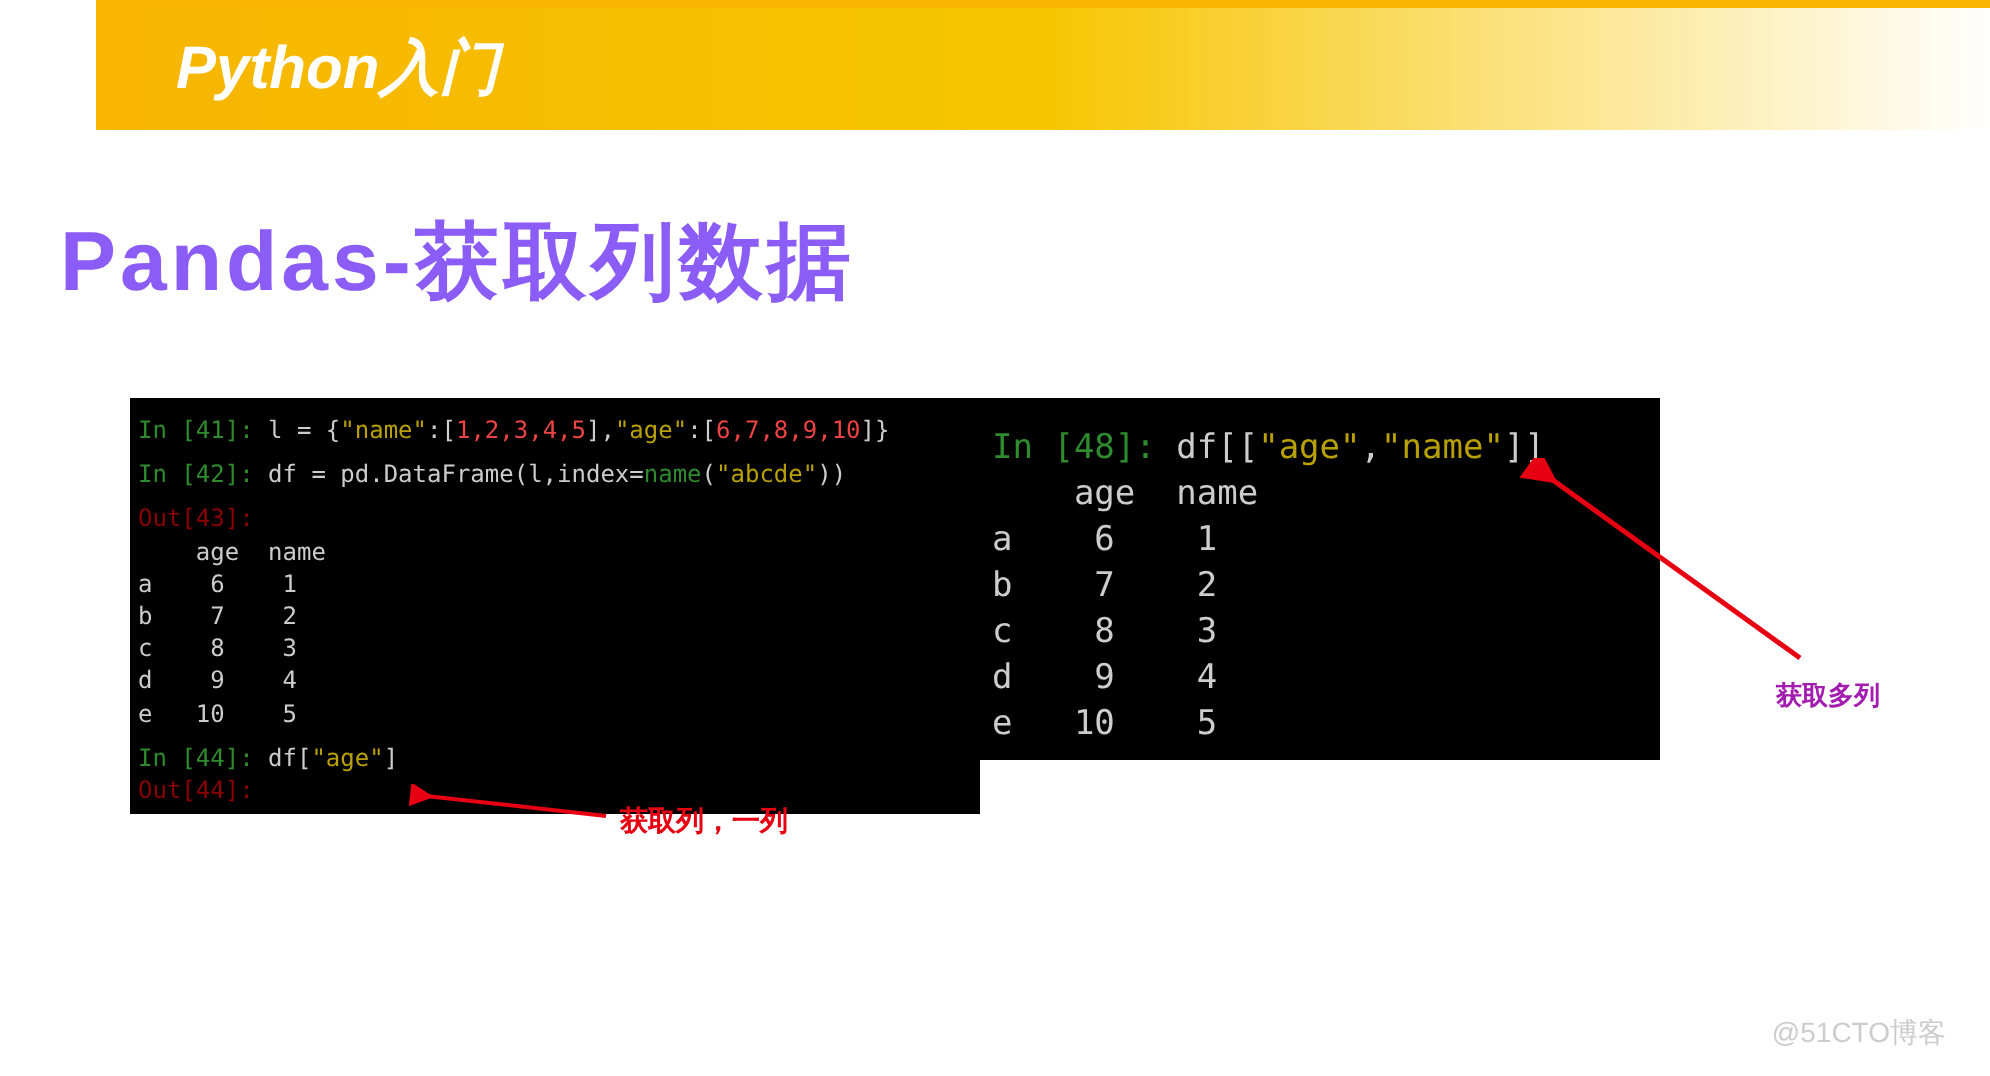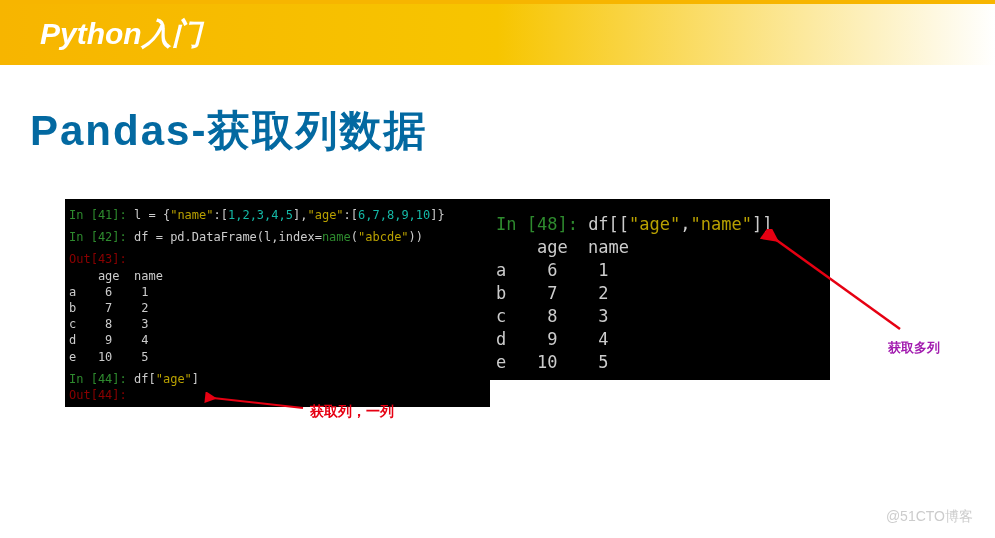--- a/index.html
+++ b/index.html
@@ -1,27 +1,27 @@
 <!DOCTYPE html>
 <html><head>
 <meta charset="utf-8">
 <style>
   * { margin: 0; padding: 0; box-sizing: border-box; }
   body { width: 995px; height: 538px; background: #fff; font-family: "Microsoft YaHei", sans-serif; position: relative; overflow: hidden; }
-  .header-bar { height: 65px; background: linear-gradient(90deg, #f7b500 0%, #f7c500 50%, #ffffff 100%); display: flex; align-items: center; padding-left: 40px; border-top: 4px solid #f7b500; }
+  .header-bar { height: 65px; background: linear-gradient(90deg, #f7b500 0%, #f7c500 50%, #ffffff 100%); display: flex; align-items: center; padding-left: 40px; border-top: 4px solid #f7b500; margin-left: 48px; }
   .header-title { color: #fff; font-size: 30px; font-weight: bold; font-style: italic; }
-  .main-title { color: #0369a1; font-size: 42px; font-weight: bold; margin: 38px 14px 0 30px; letter-spacing: 2px; }
+  .main-title { color: #8b5cf6; font-size: 42px; font-weight: bold; margin: 38px 14px 0 30px; letter-spacing: 2px; }
   .code-area { display: flex; gap: 10px; margin-top: 40px; padding: 0 30px 0 65px; }
   .code-block { background: #000; color: #aaa; font-family: "Consolas", monospace; position: relative; }
   .cb1 { width: 425px; font-size: 12px; padding: 8px 4px 4px 4px; line-height: 1.35; }
   .cb2 { width: 340px; font-size: 17px; padding: 14px 6px 6px 6px; line-height: 1.35; margin-left:-10px;}
   .in-p { color: #2e8b2e; }
   .out-p { color: #8b0000; }
   .str { color: #b8a000; }
-  .int { color: #14b8a6; margin-top: 12px; }
+  .int { color: #ef4444; margin-top: 12px; }
   .func { color: #2e8b2e; }
   .plain { color: #ccc; }
   .tbl { color: #ccc; white-space: pre; font-family: inherit; }
   .note-red { color: #e60012; font-weight: bold; font-size: 14px; position: absolute; }
   .note1 { left: 245px; top: 203px; }
   .arrow-svg { position: absolute; pointer-events:none; }
   .right-col { position: relative; flex:1; }
   .note2 { position: absolute; right: 25px; top: 140px; color: #a21caf; font-weight: bold; font-size: 13px; }
   .wm { position: absolute; right: 22px; bottom: 12px; color: #ccc; font-size: 14px; }
 </style>

